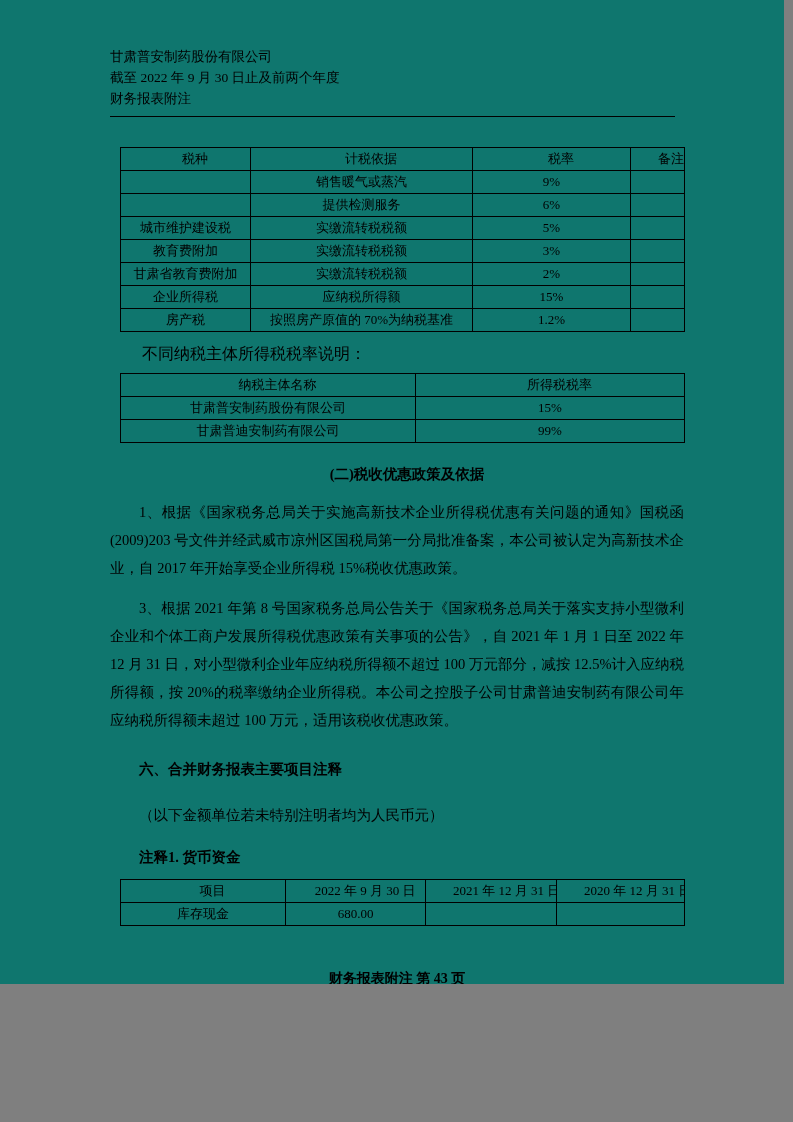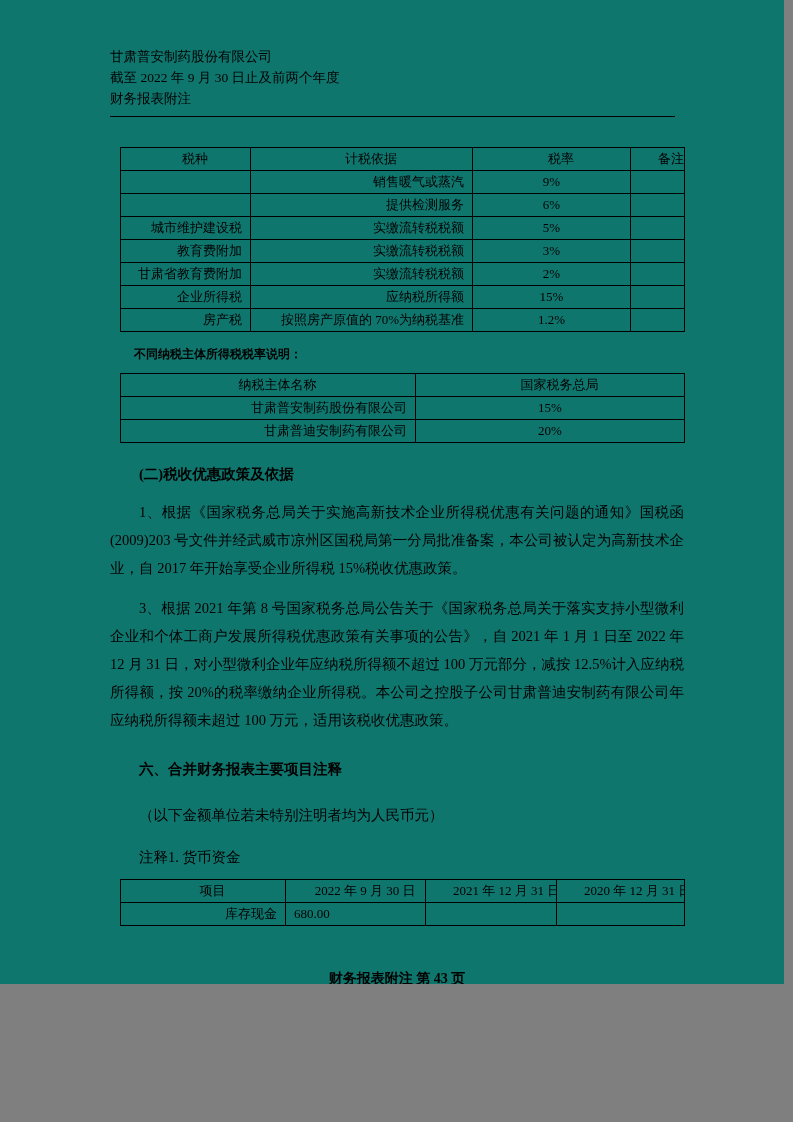--- a/index.html
+++ b/index.html
@@ -30,40 +30,40 @@
   }
   th, td {
     border: 1px solid #000;
     padding: 2px 8px;
     height: 22px;
     font-weight: normal;
     overflow: hidden;
     white-space: nowrap;
   }
   th { text-align: center; padding-left: 27px; }
-  td.c-left { text-align: right; }
+  td.c-left { text-align: center; }
   td.c-center { text-align: center; }
-  td.c-right { text-align: left; }
+  td.c-right { text-align: center; }
 
   .tax-table { margin-top: 30px; }
-  .note-line { font-size: 12px; margin-top: 11px; text-indent: 2em; line-height: 22px; font-weight: bold; }
+  .note-line { font-size: 16px; margin-top: 11px; text-indent: 2em; line-height: 22px; }
   .entity-table { margin-top: 8px; }
 
-  .sec-title { font-size: 14.5px; font-weight: bold; margin-top: 19px; text-indent: 2em; line-height: 24px; }
+  .sec-title { font-size: 14.5px; font-weight: bold; margin-top: 19px; text-indent: 2em; line-height: 24px; text-align: center; }
   .para {
     font-size: 14.5px;
     line-height: 28px;
     text-align: justify;
     text-indent: 2em;
     margin-top: 12px;
     width: 574px;
   }
   .six-title { font-size: 14.5px; font-weight: bold; margin-top: 23px; text-indent: 2em; line-height: 24px; }
   .unit-note { font-size: 14.5px; margin-top: 22px; text-indent: 2em; line-height: 24px; }
-  .note1-title { font-size: 14.5px; font-weight: normal; margin-top: 18px; text-indent: 2em; line-height: 24px; }
+  .note1-title { font-size: 14.5px; font-weight: bold; margin-top: 18px; text-indent: 2em; line-height: 24px; }
   .cash-table { margin-top: 10px; }
 
   .footer-line {
     font-size: 14px;
     font-weight: bold;
     text-align: center;
     width: 574px;
     margin-top: 44px;
   }
 </style>
@@ -144,31 +144,31 @@
     <div class="note-line">不同纳税主体所得税税率说明：</div>
 
     <table class="entity-table">
       <colgroup>
         <col style="width:295px">
           <col style="width:269px">
       </colgroup>
       <thead>
         <tr>
           <th>纳税主体名称</th>
-          <th>国家税务总局</th>
+          <th>所得税税率</th>
         </tr>
       </thead>
       <tbody>
         <tr>
           <td class="c-left">甘肃普安制药股份有限公司</td>
           <td class="c-center">15%</td>
         </tr>
         <tr>
           <td class="c-left">甘肃普迪安制药有限公司</td>
-          <td class="c-center">20%</td>
+          <td class="c-center">99%</td>
         </tr>
       </tbody>
     </table>
 
     <div class="sec-title">(二)税收优惠政策及依据</div>
     <div class="para">1、根据《国家税务总局关于实施高新技术企业所得税优惠有关问题的通知》国税函(2009)203 号文件并经武威市凉州区国税局第一分局批准备案，本公司被认定为高新技术企业，自 2017 年开始享受企业所得税 15%税收优惠政策。</div>
     <div class="para">3、根据 2021 年第 8 号国家税务总局公告关于《国家税务总局关于落实支持小型微利企业和个体工商户发展所得税优惠政策有关事项的公告》，自 2021 年 1 月 1 日至 2022 年 12 月 31 日，对小型微利企业年应纳税所得额不超过 100 万元部分，减按 12.5%计入应纳税所得额，按 20%的税率缴纳企业所得税。本公司之控股子公司甘肃普迪安制药有限公司年应纳税所得额未超过 100 万元，适用该税收优惠政策。</div>
 
     <div class="six-title">六、合并财务报表主要项目注释</div>
     <div class="unit-note">（以下金额单位若未特别注明者均为人民币元）</div>

